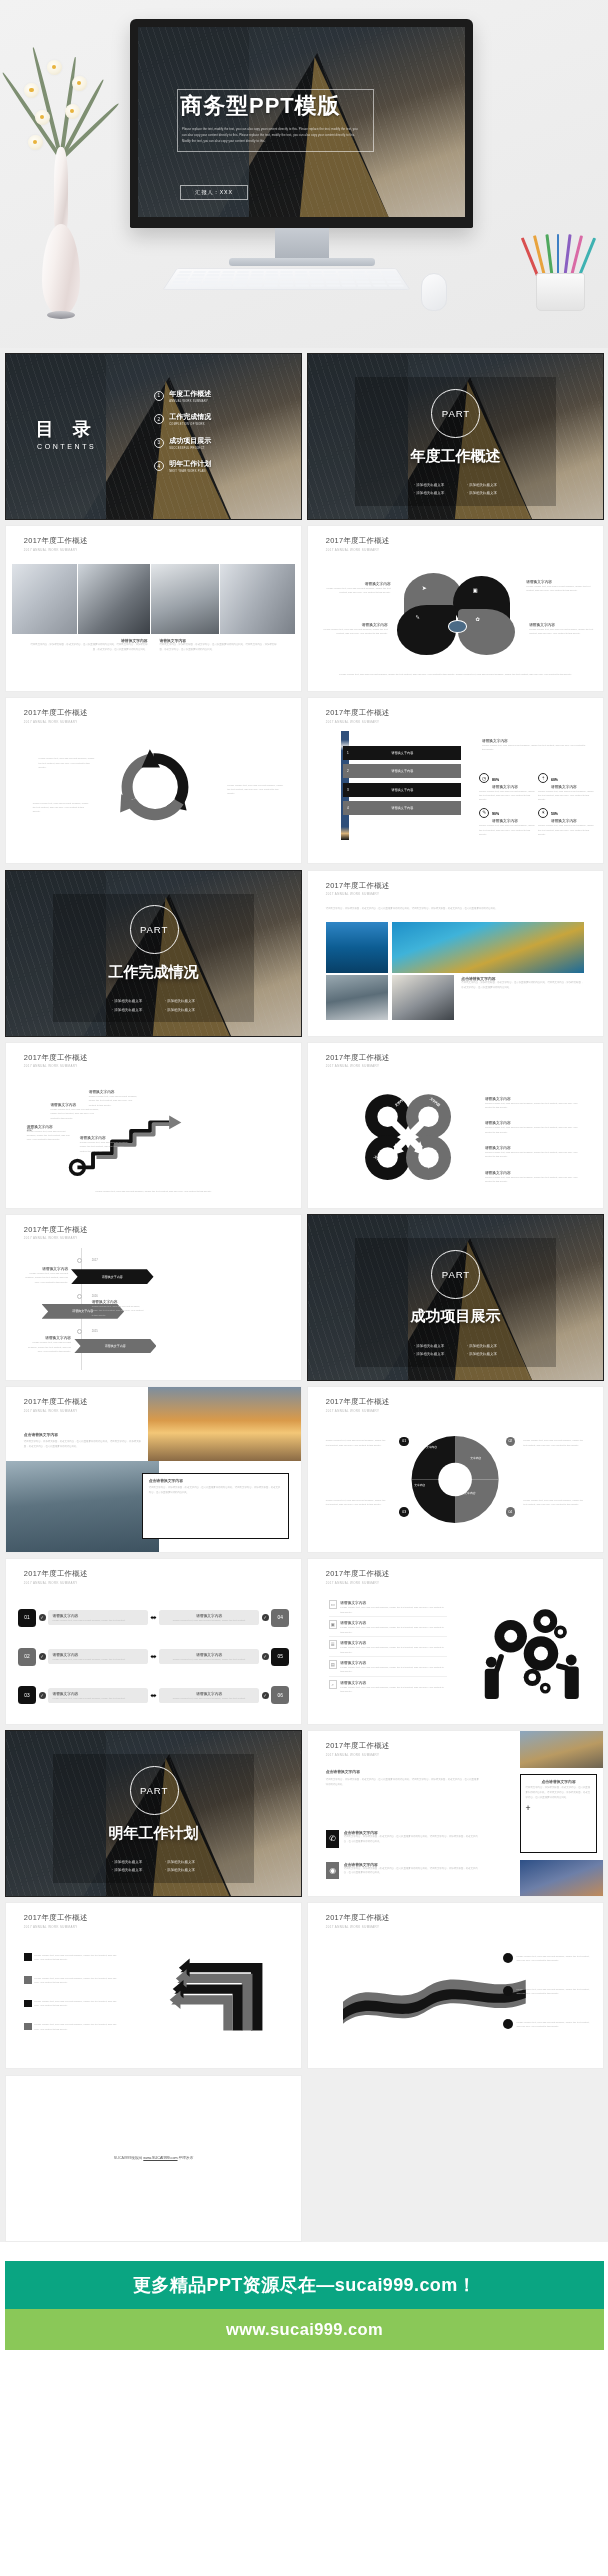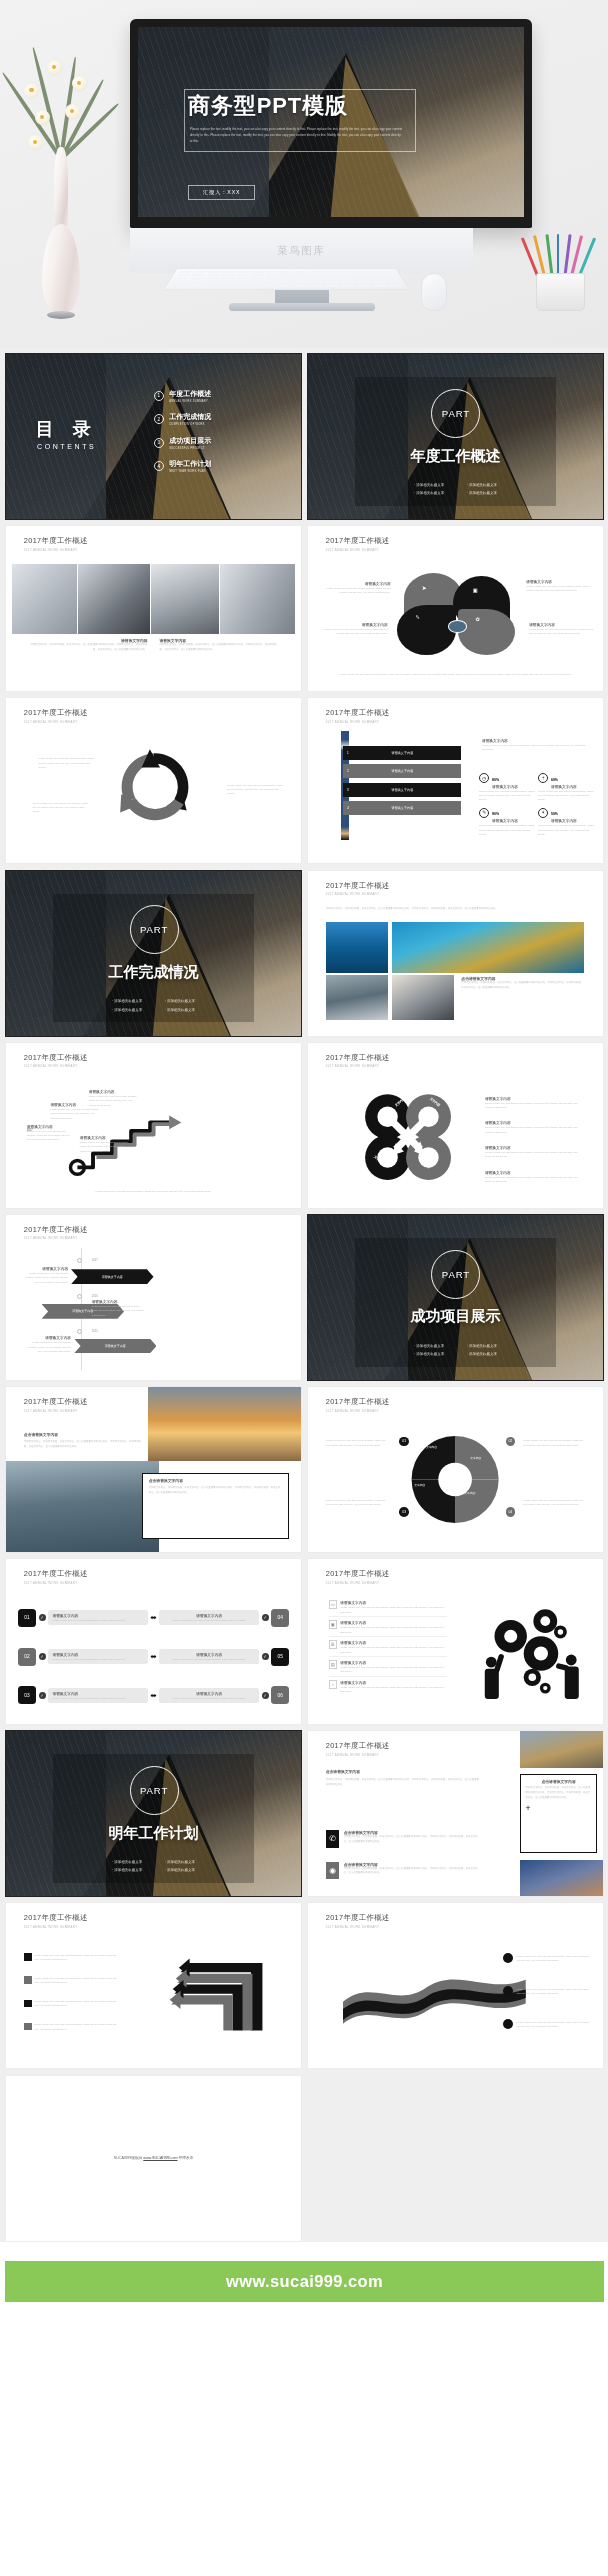--- a/index.html
+++ b/index.html
@@ -58,21 +58,21 @@
   }
   .pencil {
     position:absolute; bottom:22.6px; width:2.6px; height:54px;
     transform-origin: bottom center; border-radius:0.9px;
   }
 
   .monitor {
     position:absolute; left:130px; top:19px; width:343px;
   }
   .mon-bezel {
-    width: 402px; height: 209px; background:#1b1b1b;
+    width: 343px; height: 209px; background:#1b1b1b;
     border-radius: 6px 6px 1.7px 1.7px; padding: 7.8px 7.8px 11.3px 7.8px;
     box-shadow: 0 8.7px 19px rgba(0,0,0,.18);
   }
   .mon-screen {
     width:100%; height:100%; position:relative; overflow:hidden; background:#2b2b2b;
   }
   .mon-chin {
     width:343px; height:45px;
     background: linear-gradient(180deg,#f4f5f7 0%,#e7e9ec 100%);
     border-radius: 0 0 4.3px 4.3px;
@@ -297,23 +297,20 @@
         <div class="mon-screen">
           <div class="bldg"></div>
           <div class="leftfog"></div>
           <div class="bldg-lines"></div>
           <div class="darkveil"></div>
           <div class="ts-box"></div>
           <div class="ts-title">商务型PPT模版</div>
           <div class="ts-sub">Please replace the text, modify the text, you can also copy your content directly to this. Please replace the text, modify the text, you can also copy your content directly to this. Please replace the text, modify the text, you can also copy your content directly to this. Modify the text, you can also copy your content directly to this.</div>
           <div class="ts-reporter">汇报人：XXX</div>
         </div>
-      </div>
-      <div class="mon-chin">
-        <span class="watermark">菜鸟图库</span>
       </div>
       <div class="mon-neck"></div>
       <div class="mon-base"></div>
     </div>
 
     <div class="keyboard">
       <div class="kb-keys">
         <i></i>
           <i></i>
           <i></i>
@@ -1047,18 +1044,19 @@
       <div class="credit">
         <span>SUCAI999模板网</span>
         <a href="#" style="text-decoration:underline">www.SUCAI999.com</a>
         <span>整理发布</span>
       </div>
     </div>
 
   </div>
 
   <div class="footer">
+    <div class="band1">更多精品PPT资源尽在—sucai999.com！</div>
     <div class="band2">www.sucai999.com</div>
   </div>
   <div class="tail"></div>
 
 </div>
 
 
 </body></html>

